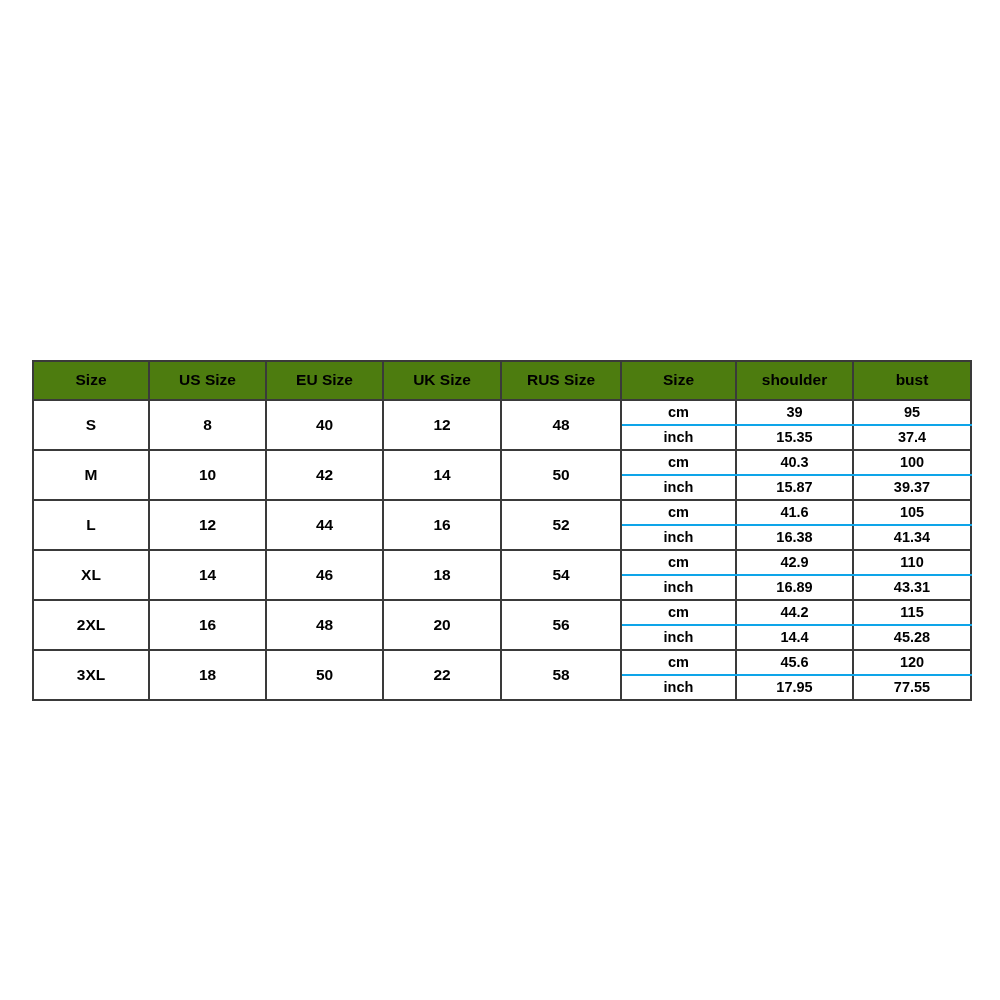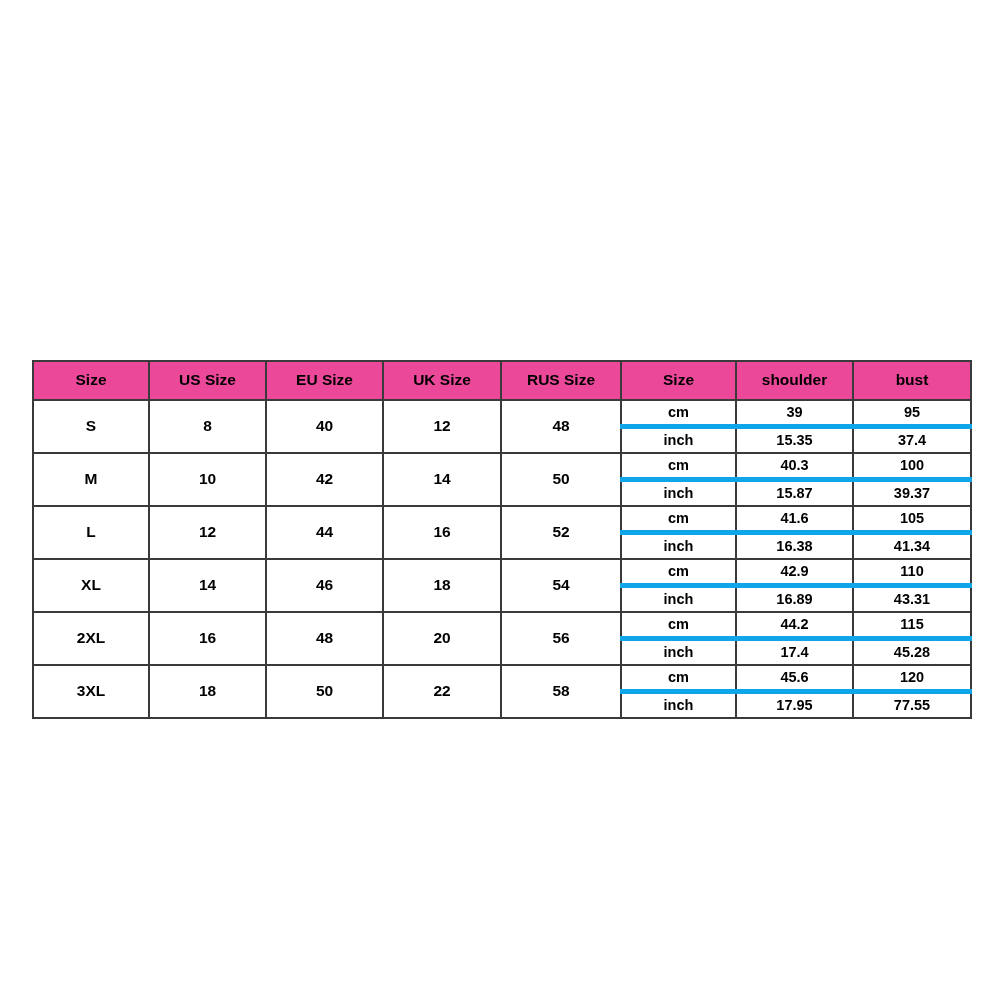--- a/index.html
+++ b/index.html
@@ -43,21 +43,21 @@
     text-align: center;
     vertical-align: middle;
     color: #000000;
     font-weight: bold;
     padding: 0;
     line-height: 1.05;
   }
 
   
   table.size-chart thead th {
-    background: #ec4899;
+    background: #4d7c0f;
     height: 37px;
     font-size: 15.5px;
     border: 2px solid #3a3a3a;
     border-bottom: 2px solid #3a3a3a;
   }
 
   
   td.group-cell {
     font-size: 15.5px;
     border-left: 2px solid #3a3a3a;
@@ -68,21 +68,21 @@
 
   
   td.meas-cell {
     font-size: 14.5px;
     height: 23px;
     border-left: 2px solid #3a3a3a;
     border-right: 2px solid #3a3a3a;
   }
   tr.unit-cm td.meas-cell {
     border-top: 2px solid #3a3a3a;
-    border-bottom: 5px solid #0ea5e9;
+    border-bottom: 2px solid #0ea5e9;
     margin-top: 45px;
   }
   tr.unit-inch td.meas-cell {
     border-top: 0;
     border-bottom: 2px solid #3a3a3a;
     text-align: center;
   }
 </style>
 </head>
 <body>
@@ -182,21 +182,21 @@
         <td class="group-cell" rowspan="2">16</td>
         <td class="group-cell" rowspan="2">48</td>
         <td class="group-cell" rowspan="2">20</td>
         <td class="group-cell" rowspan="2">56</td>
         <td class="meas-cell">cm</td>
         <td class="meas-cell">44.2</td>
         <td class="meas-cell">115</td>
       </tr>
       <tr class="unit-inch">
         <td class="meas-cell">inch</td>
-        <td class="meas-cell">17.4</td>
+        <td class="meas-cell">14.4</td>
         <td class="meas-cell">45.28</td>
       </tr>
 
       <tr class="unit-cm">
         <td class="group-cell" rowspan="2">3XL</td>
         <td class="group-cell" rowspan="2">18</td>
         <td class="group-cell" rowspan="2">50</td>
         <td class="group-cell" rowspan="2">22</td>
         <td class="group-cell" rowspan="2">58</td>
         <td class="meas-cell">cm</td>

